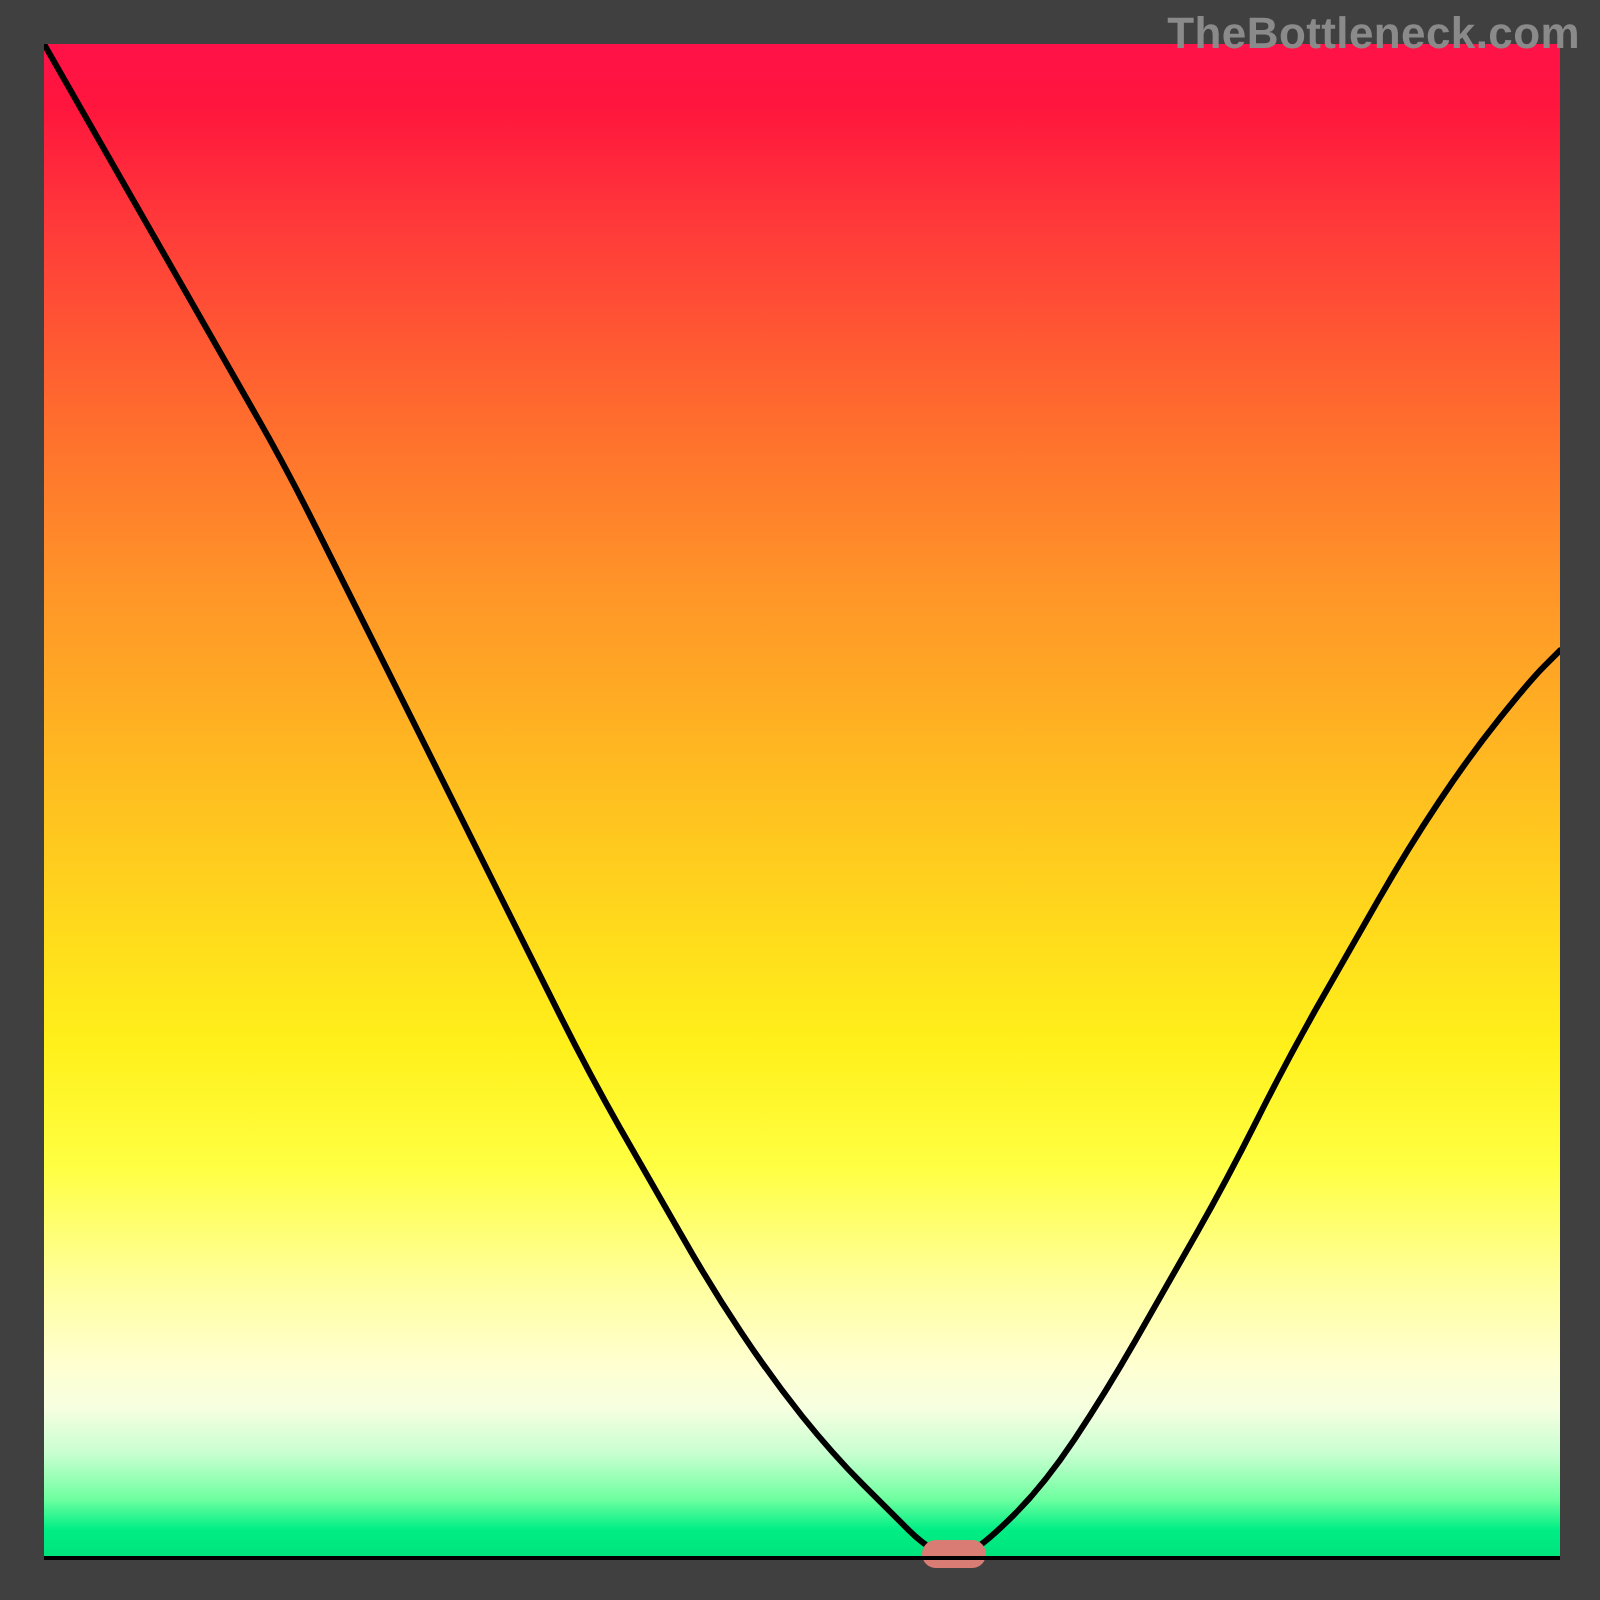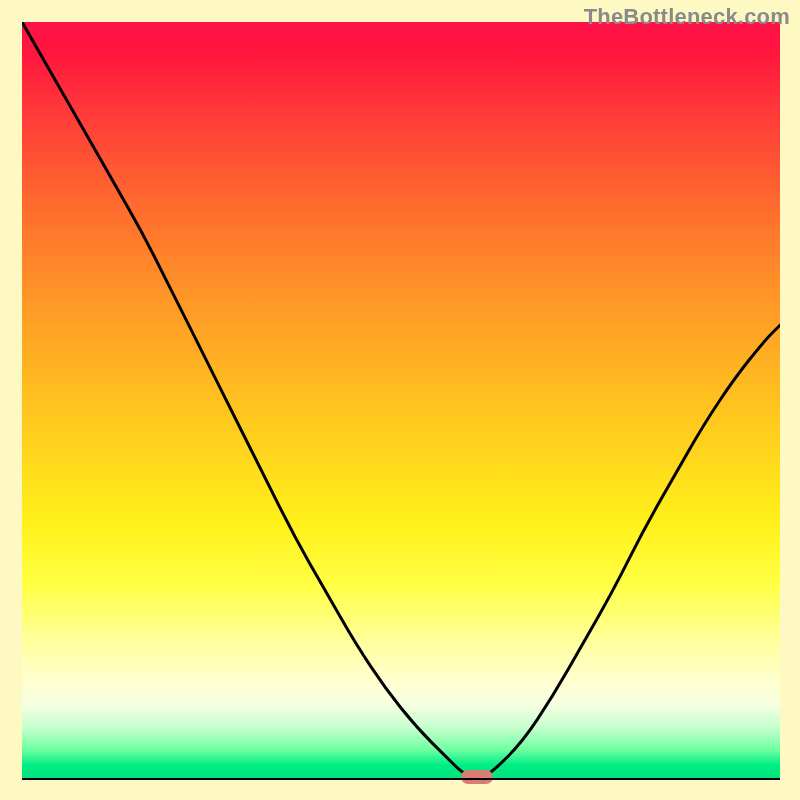--- a/index.html
+++ b/index.html
@@ -7,21 +7,21 @@
     padding: 0;
     width: 800px;
     height: 800px;
     background: #000;
     overflow: hidden;
   }
   .frame {
     position: relative;
     width: 800px;
     height: 800px;
-    background: #fef9c3;
+    background: #404040;
   }
   .plot-area {
     position: absolute;
     left: 22px;
     top: 22px;
     width: 758px;
     height: 758px;
     background: linear-gradient(to bottom,
       #ff1248 0%,
       #ff153d 4%,

